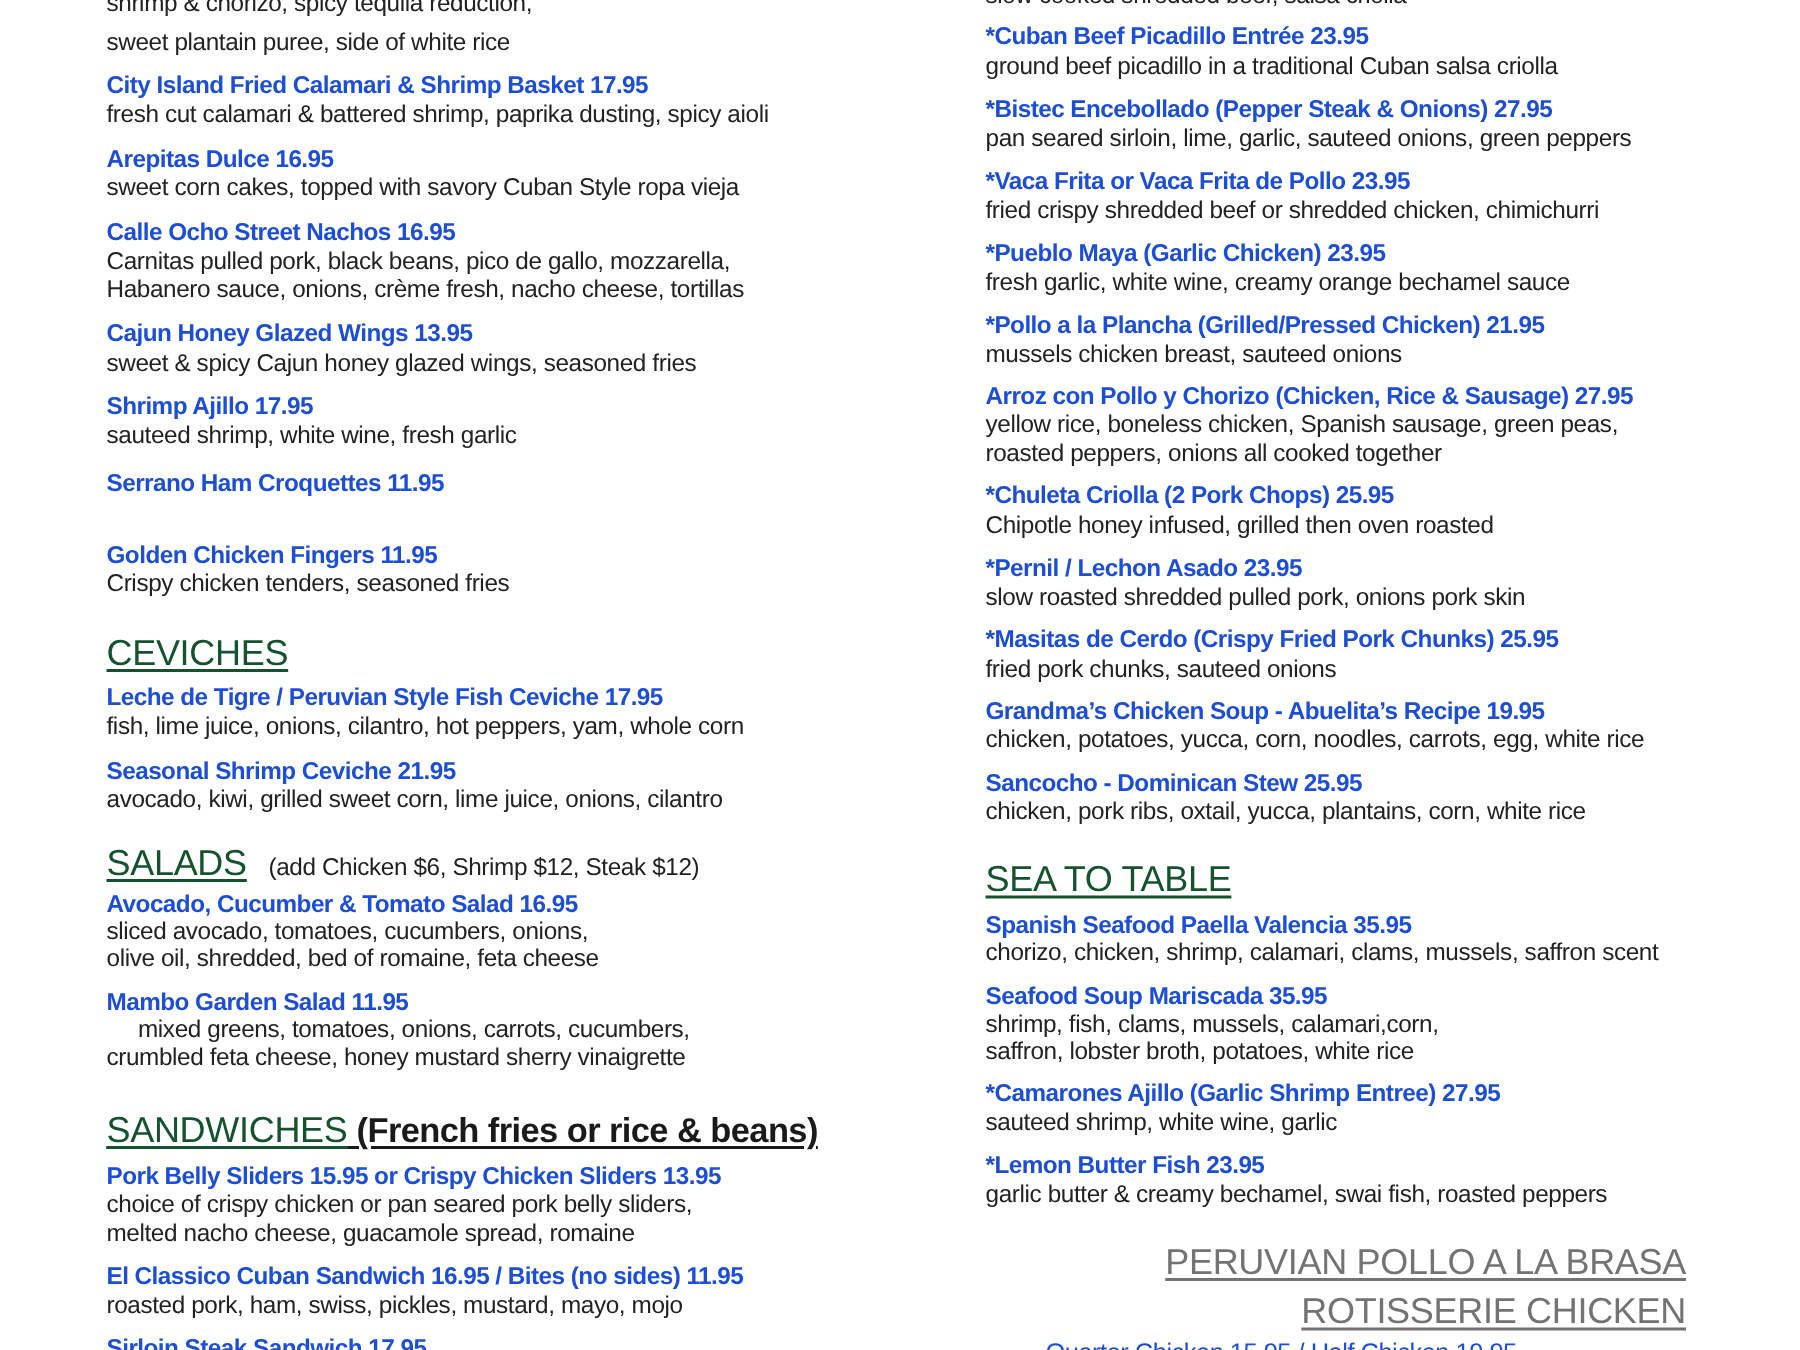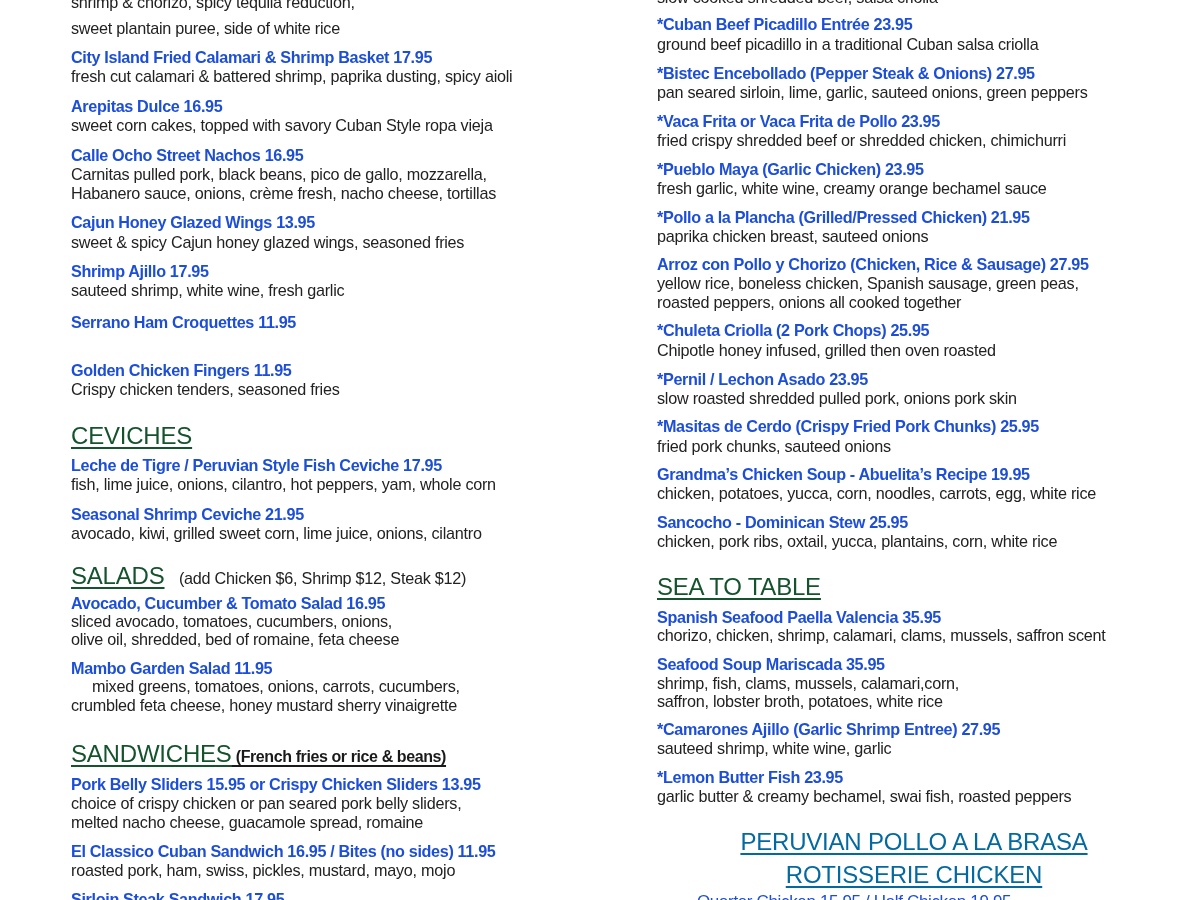--- a/index.html
+++ b/index.html
@@ -5,23 +5,23 @@
   html, body { margin: 0; padding: 0; background: #ffffff; }
   body { width: 1200px; height: 900px; overflow: hidden; position: relative;
          font-family: "Liberation Sans", "DejaVu Sans", sans-serif; color: #1a1a1a; }
   .page { position: absolute; inset: 0; }
   .el { position: absolute; white-space: nowrap; }
   .name { font-weight: bold; font-size: 16.2px; letter-spacing: -0.35px; color: #1d4ed8; }
   .desc { font-size: 16.2px; letter-spacing: -0.25px; color: #222; line-height: 19px; }
   .heading { font-size: 24px; text-decoration: underline; text-decoration-thickness: 2px;
              text-underline-offset: 3px; color: #14532d; letter-spacing: -0.2px; }
   .heading-note { font-size: 16.2px; color: #222; letter-spacing: -0.25px; }
-  .heading-note-bold { font-weight: bold; font-size: 16px; letter-spacing: -0.4px; }
+  .heading-note-bold { font-weight: bold; font-size: 23px; letter-spacing: -0.4px; }
   .center-heading { font-size: 24px; text-decoration: underline; text-decoration-thickness: 2px;
-                    text-underline-offset: 3px; color: #0369a1; text-align: center; width: 420px; letter-spacing: -0.2px; }
+                    text-underline-offset: 3px; color: #737373; text-align: right; width: 420px; letter-spacing: -0.2px; }
 </style>
 </head>
 <body>
 
 <div class="page">
 
   <div class="el desc" style="left:71px; top:-7px;">shrimp &amp; chorizo, spicy tequila reduction,</div>
   <div class="el desc" style="left:71px; top:19px;">sweet plantain puree, side of white rice</div>
 
   <div class="el name" style="left:71px; top:48px;">City Island Fried Calamari &amp; Shrimp Basket  17.95</div>
@@ -80,21 +80,21 @@
   <div class="el name" style="left:657px; top:64px;">*Bistec Encebollado (Pepper Steak &amp; Onions)  27.95</div>
   <div class="el desc" style="left:657px; top:83px;">pan seared sirloin, lime, garlic, sauteed onions, green peppers</div>
 
   <div class="el name" style="left:657px; top:112px;">*Vaca Frita  or Vaca Frita de Pollo 23.95</div>
   <div class="el desc" style="left:657px; top:131px;">fried crispy shredded beef or shredded chicken, chimichurri</div>
 
   <div class="el name" style="left:657px; top:160px;">*Pueblo Maya (Garlic Chicken)  23.95</div>
   <div class="el desc" style="left:657px; top:179px;">fresh garlic, white wine, creamy orange bechamel sauce</div>
 
   <div class="el name" style="left:657px; top:208px;">*Pollo a la Plancha (Grilled/Pressed Chicken)  21.95</div>
-  <div class="el desc" style="left:657px; top:227px;">paprika chicken breast, sauteed onions</div>
+  <div class="el desc" style="left:657px; top:227px;">mussels chicken breast, sauteed onions</div>
 
   <div class="el name" style="left:657px; top:255px;">Arroz con Pollo y Chorizo (Chicken, Rice &amp; Sausage)  27.95</div>
   <div class="el desc" style="left:657px; top:274px;">yellow rice, boneless chicken, Spanish sausage, green peas,</div>
   <div class="el desc" style="left:657px; top:293px;">roasted peppers, onions all cooked together</div>
 
   <div class="el name" style="left:657px; top:321px;">*Chuleta Criolla (2 Pork Chops)  25.95</div>
   <div class="el desc" style="left:657px; top:341px;">Chipotle honey infused, grilled then oven roasted</div>
 
   <div class="el name" style="left:657px; top:370px;">*Pernil / Lechon Asado  23.95</div>
   <div class="el desc" style="left:657px; top:389px;">slow roasted shredded pulled pork, onions pork skin</div>

